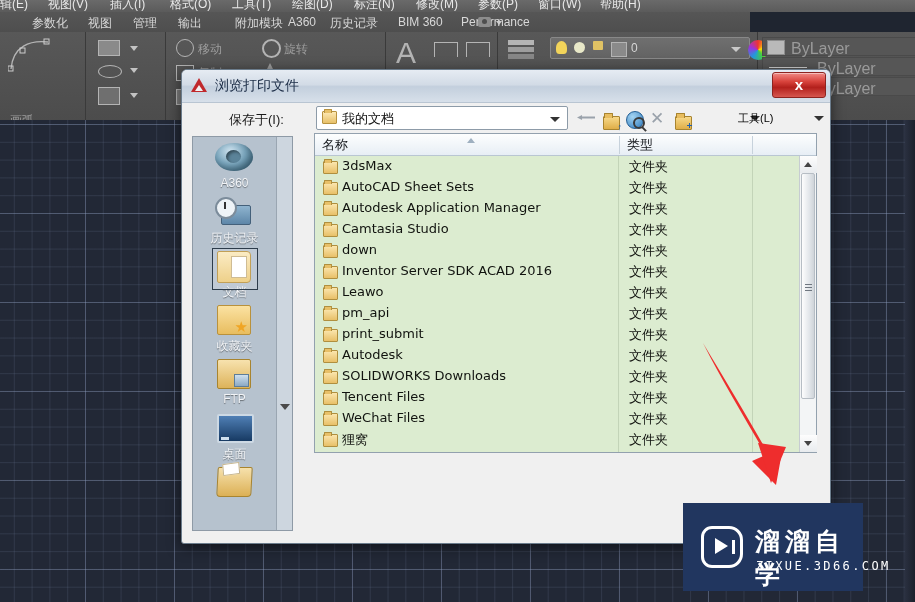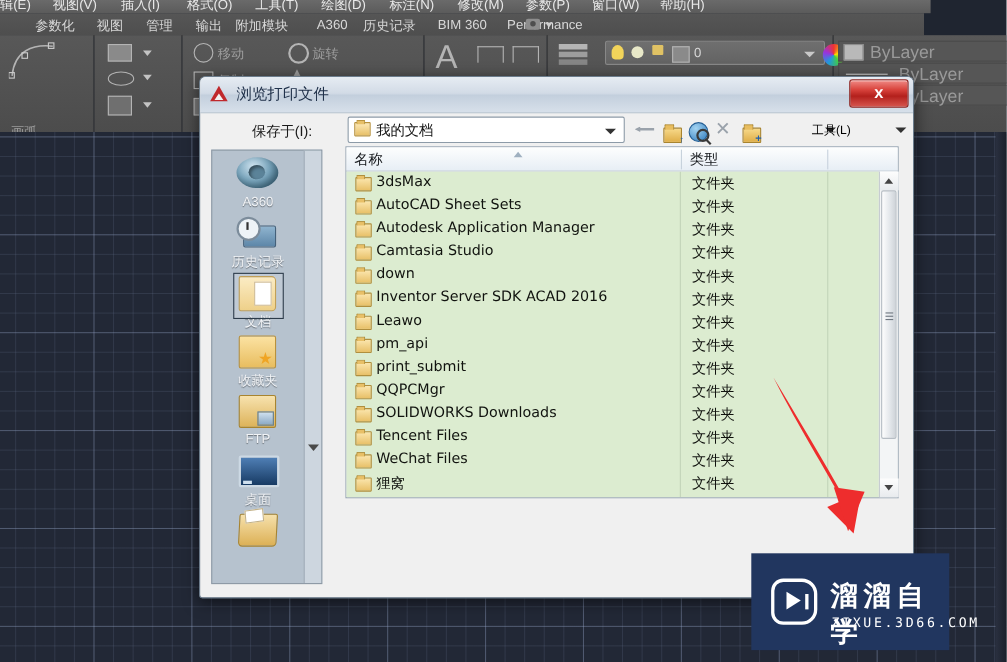--- a/index.html
+++ b/index.html
@@ -6,30 +6,30 @@
   body{
     width:915px;height:602px;overflow:hidden;position:relative;
     font-family:"Liberation Sans","DejaVu Sans",sans-serif;
     background:#1f2530;
   }
 
   
   #acad-root{position:absolute;inset:0;}
 
   .acad-menubar{
-    position:absolute;left:0;top:0;width:846px;height:12px;
+    position:absolute;left:0;top:0;width:915px;height:12px;
     background:linear-gradient(#6a6a6a,#5b5b5b);
     overflow:hidden;
   }
   .acad-menubar .mi{
     position:absolute;top:-4px;font-size:12px;color:#e8e8e8;white-space:nowrap;
   }
 
   .acad-ribbon-tabs{
-    position:absolute;left:0;top:12px;width:840px;height:20px;
+    position:absolute;left:0;top:12px;width:750px;height:20px;
     background:linear-gradient(#565656,#4e4e4e);
     border-bottom:1px solid #3b3b3b;
   }
   .acad-ribbon-tabs .rt{
     position:absolute;top:3px;font-size:12px;color:#d8d8d8;white-space:nowrap;
   }
   .cam-ic{position:absolute;top:5px;left:478px;width:13px;height:10px;
     background:#8d8d8d;border-radius:2px;}
   .cam-ic:after{content:"";position:absolute;left:4px;top:2px;width:5px;height:5px;
     border-radius:50%;background:#4e4e4e;}
@@ -328,21 +328,21 @@
     <span class="mi" style="left:478px;">参数(P)</span>
     <span class="mi" style="left:538px;">窗口(W)</span>
     <span class="mi" style="left:600px;">帮助(H)</span>
   </div>
 
   <div class="acad-ribbon-tabs">
     <span class="rt" style="left:32px;">参数化</span>
     <span class="rt" style="left:88px;">视图</span>
     <span class="rt" style="left:133px;">管理</span>
     <span class="rt" style="left:178px;">输出</span>
-    <span class="rt" style="left:214px;">附加模块</span>
+    <span class="rt" style="left:235px;">附加模块</span>
     <span class="rt" style="left:288px;">A360</span>
     <span class="rt" style="left:330px;">历史记录</span>
     <span class="rt" style="left:398px;">BIM 360</span>
     <span class="rt" style="left:461px;">Performance</span>
     <span class="cam-ic"></span>
     <span class="cam-arr"></span>
   </div>
 
   <div class="acad-panel" style="left:0px;width:86px;">
     <svg style="position:absolute;left:8px;top:4px;" width="46" height="38">
@@ -563,21 +563,21 @@
         <span class="fname">pm_api</span>
         <span class="ftype">文件夹</span>
       </div>
       <div class="frow" style="top:168px;">
         <span class="fico"></span>
         <span class="fname">print_submit</span>
         <span class="ftype">文件夹</span>
       </div>
       <div class="frow" style="top:189px;">
         <span class="fico"></span>
-        <span class="fname">QQPCMgr</span>
+        <span class="fname">Autodesk</span>
         <span class="ftype">文件夹</span>
       </div>
       <div class="frow" style="top:210px;">
         <span class="fico"></span>
         <span class="fname">SOLIDWORKS Downloads</span>
         <span class="ftype">文件夹</span>
       </div>
       <div class="frow" style="top:231px;">
         <span class="fico"></span>
         <span class="fname">Tencent Files</span>

